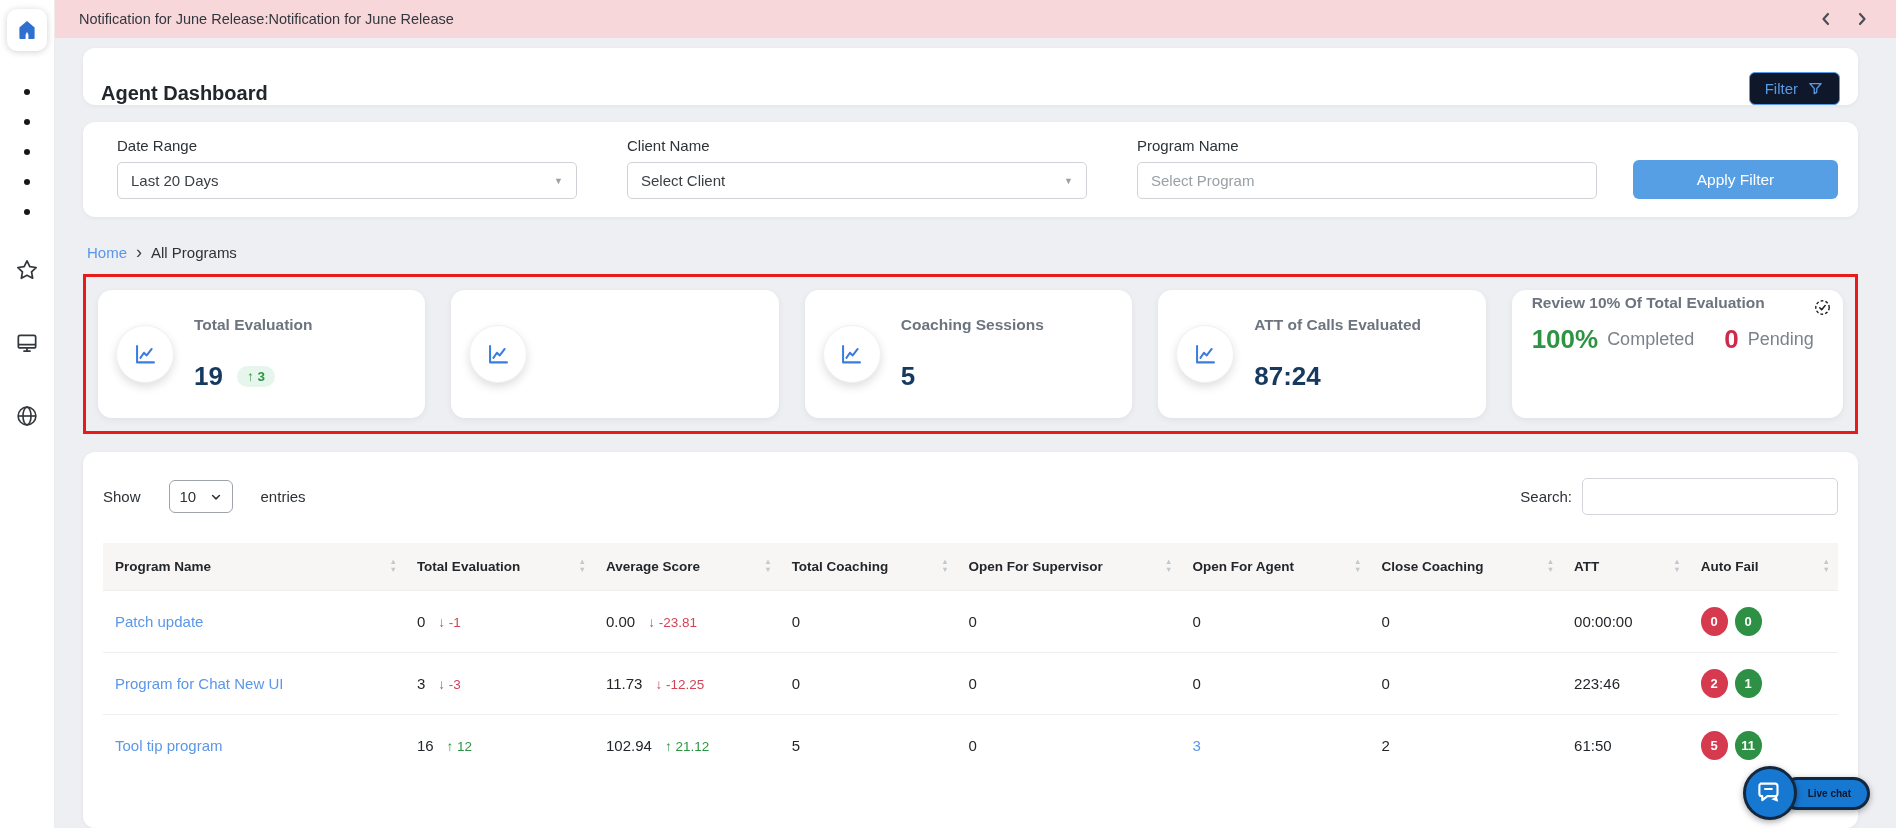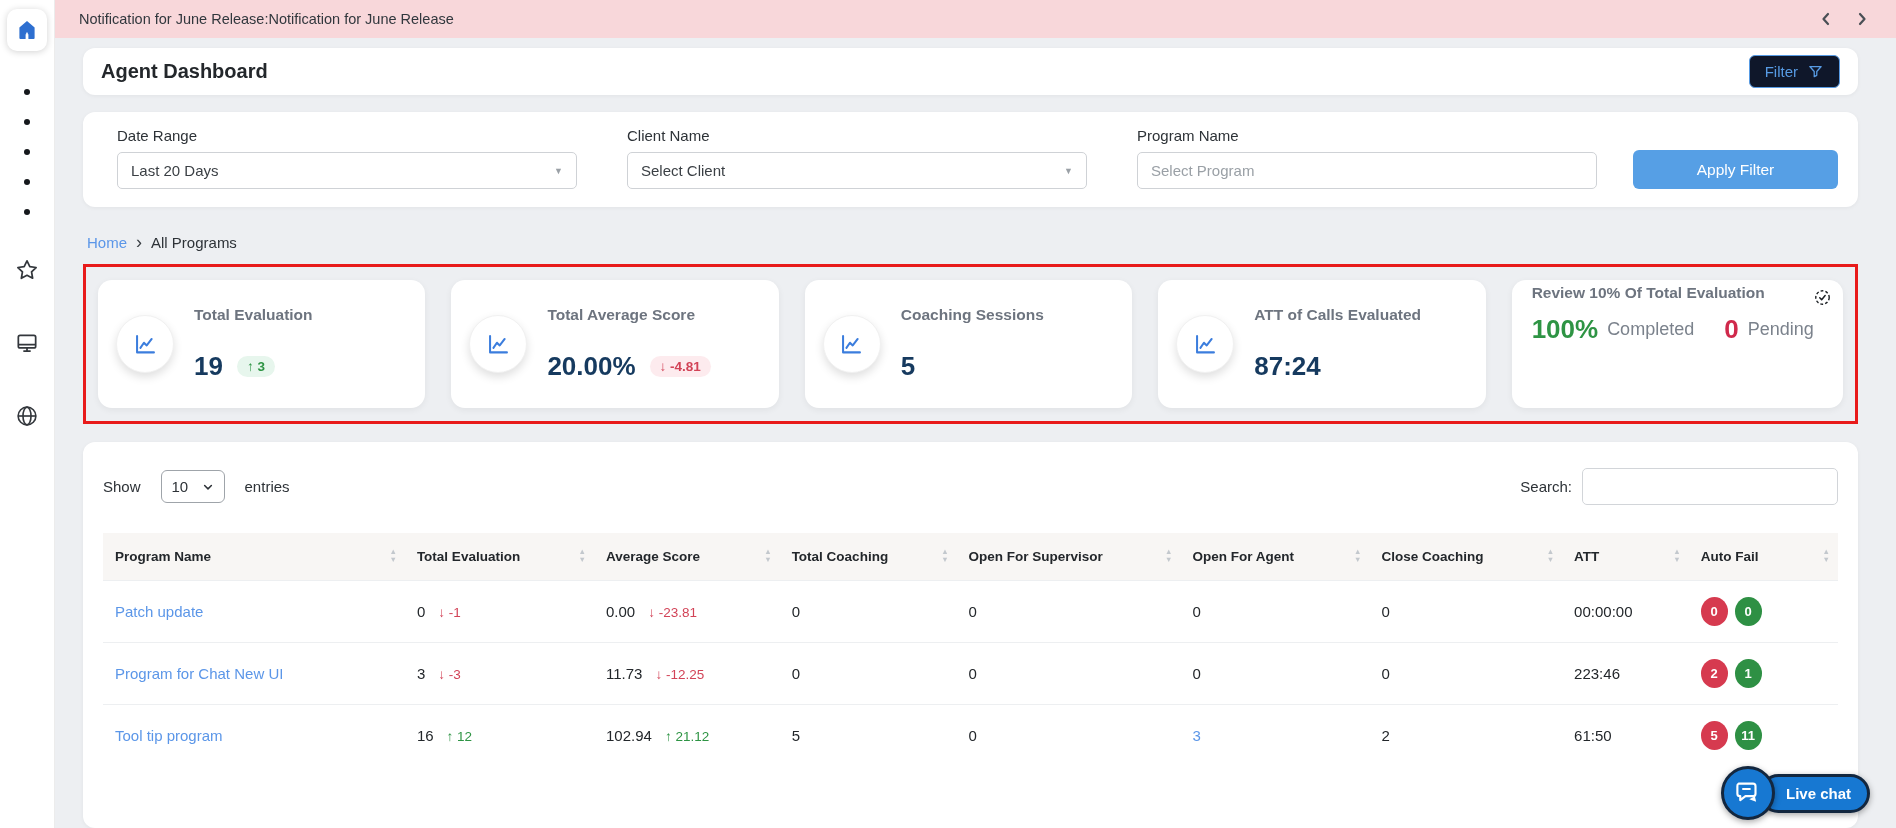--- a/index.html
+++ b/index.html
@@ -26,21 +26,21 @@
   .main{margin-left:55px;height:828px;display:flex;flex-direction:column;}
   .notifbar{height:38px;background:var(--notif-bg);display:flex;align-items:center;padding:0 26px 0 24px;flex:none;}
   .notif-text{font-size:14.5px;color:#31373d;}
   .notif-nav{margin-left:auto;display:flex;gap:20px;}
   .notif-nav .nbtn{cursor:pointer;display:flex;align-items:center;}
 
   .content{flex:1;overflow:hidden;padding:10px 38px 0 28px;display:flex;flex-direction:column;}
 
   .card{background:#fff;border-radius:12px;box-shadow:0 1px 4px rgba(0,0,0,.05);}
 
-  .title-card{height:47px;display:flex;align-items:center;padding:0 18px;margin-bottom:17px;flex:none;}
+  .title-card{height:57px;display:flex;align-items:flex-end;padding:0 18px;margin-bottom:17px;flex:none;}
   .page-title{font-size:20px;font-weight:600;color:#23272b;}
   .filter-btn{margin-left:auto;display:flex;align-items:center;gap:9px;border:1px solid #579be4;color:#579be4;
               background:#0f172a;border-radius:6px;padding:7px 15px;font-size:15px;cursor:pointer;}
 
   .filter-card{padding:15px 20px 18px;margin-bottom:27px;display:flex;gap:36px;flex:none;}
   .field{flex:1;display:flex;flex-direction:column;margin-left:14px;}
   .field-label{font-size:15px;color:#2d3237;margin-bottom:8px;}
   .pselect{height:37px;border:1px solid #cfd2d6;border-radius:5px;display:flex;align-items:center;
            padding:0 13px;font-size:15px;color:#3a3f44;cursor:pointer;background:#fff;}
   .pselect .caret{margin-left:auto;font-size:9px;color:#9aa0a6;}
@@ -67,21 +67,21 @@
   .pill.down{background:var(--pill-red-bg);color:var(--red);}
   .review-card{display:block;padding:4px 20px 16px;}
   .review-row{display:flex;align-items:center;margin-top:12px;}
   .review-pct{font-size:26px;font-weight:800;color:var(--green);}
   .review-sub{font-size:18px;color:#7b828c;margin-left:9px;}
   .review-pending{font-size:26px;font-weight:800;color:#d0294b;margin-left:30px;}
   .clock-corner{position:absolute;top:9px;right:12px;}
 
   .table-card{flex:1;padding:26px 20px 0;display:flex;flex-direction:column;overflow:hidden;}
   .table-controls{display:flex;align-items:center;margin-bottom:28px;flex:none;font-size:15px;color:#2d3237;}
-  .show-group{display:flex;align-items:center;gap:20px;}
+  .show-group{display:flex;align-items:center;gap:28px;}
   .show-select{width:64px;height:33px;border:1px solid #9fa4aa;border-radius:6px;display:flex;align-items:center;
                padding:0 10px;font-size:15px;cursor:pointer;justify-content:space-between;background:#fff;}
   .search-group{margin-left:auto;display:flex;align-items:center;gap:10px;}
   .search-input{width:256px;height:37px;border:1px solid #d2d5d9;border-radius:5px;outline:none;padding:0 10px;font-size:15px;}
 
   table{width:100%;border-collapse:collapse;table-layout:fixed;}
   thead th{background:var(--thead-bg);height:47px;font-size:13.5px;font-weight:700;color:#23272b;text-align:left;
            padding:0 24px 0 12px;position:relative;cursor:pointer;}
   .sort{position:absolute;right:8px;top:50%;transform:translateY(-50%);display:flex;flex-direction:column;
         font-size:7.5px;color:#c3c8cd;line-height:1.05;}
@@ -94,21 +94,21 @@
   .af-badges{display:flex;gap:7px;}
   .af-badge{width:27px;height:29px;border-radius:50%;color:#fff;font-size:13px;font-weight:700;
             display:flex;align-items:center;justify-content:center;}
   .af-badge.red{background:var(--badge-red);}
   .af-badge.green{background:var(--badge-green);}
 
   .live-chat{position:fixed;right:26px;bottom:8px;display:flex;align-items:center;cursor:pointer;z-index:60;}
   .lc-circle{width:54px;height:54px;border-radius:50%;background:var(--chat-blue);border:3px solid var(--chat-border);
              display:flex;align-items:center;justify-content:center;z-index:2;box-shadow:0 2px 6px rgba(0,0,0,.35);}
   .lc-pill{margin-left:-16px;background:var(--chat-blue);border:3px solid var(--chat-border);border-radius:22px;
-           padding:8px 16px 8px 24px;color:#ffffff;font-size:15px;font-weight:700;box-shadow:0 2px 6px rgba(0,0,0,.35);}
+           padding:8px 16px 8px 24px;color:#0f172a;font-size:10px;font-weight:700;box-shadow:0 2px 6px rgba(0,0,0,.35);}
 </style>
 </head>
 <body>
 
 <aside class="sidebar">
   <div class="home-tile">
     <span style="display:flex">
       <svg viewBox="0 0 24 24" width="24" height="24">
           <path d="M12 3.1L4.4 9.5V20a1 1 0 001 1h5.2v-4.7h2.8V21h5.2a1 1 0 001-1V9.5z" fill="#2e6fd0"></path>
           <rect x="11.2" y="14.6" width="1.6" height="4.4" fill="#fff"></rect>
@@ -219,27 +219,20 @@
               <span class="pill up">↑ 3</span>
             </div>
           </div>
         </div>
         <div class="stat-card">
           <div class="icon-circle">
             <svg viewBox="0 0 24 24" width="27" height="27" fill="none" stroke="#3b7ddd" stroke-width="1.8" stroke-linecap="round" stroke-linejoin="round">
               <path d="M4.5 4.5V19h15"></path>
               <path d="M7.5 15l3.1-4.6 2.5 2.4 4.4-5.7"></path>
             </svg>
-          </div>
-          <div>
-            <div class="stat-title">Total Average Score</div>
-            <div class="stat-value-row">
-              <span class="stat-value">20.00%</span>
-              <span class="pill down">↓ -4.81</span>
-            </div>
           </div>
         </div>
         <div class="stat-card">
           <div class="icon-circle">
             <svg viewBox="0 0 24 24" width="27" height="27" fill="none" stroke="#3b7ddd" stroke-width="1.8" stroke-linecap="round" stroke-linejoin="round">
               <path d="M4.5 4.5V19h15"></path>
               <path d="M7.5 15l3.1-4.6 2.5 2.4 4.4-5.7"></path>
             </svg>
           </div>
           <div>

